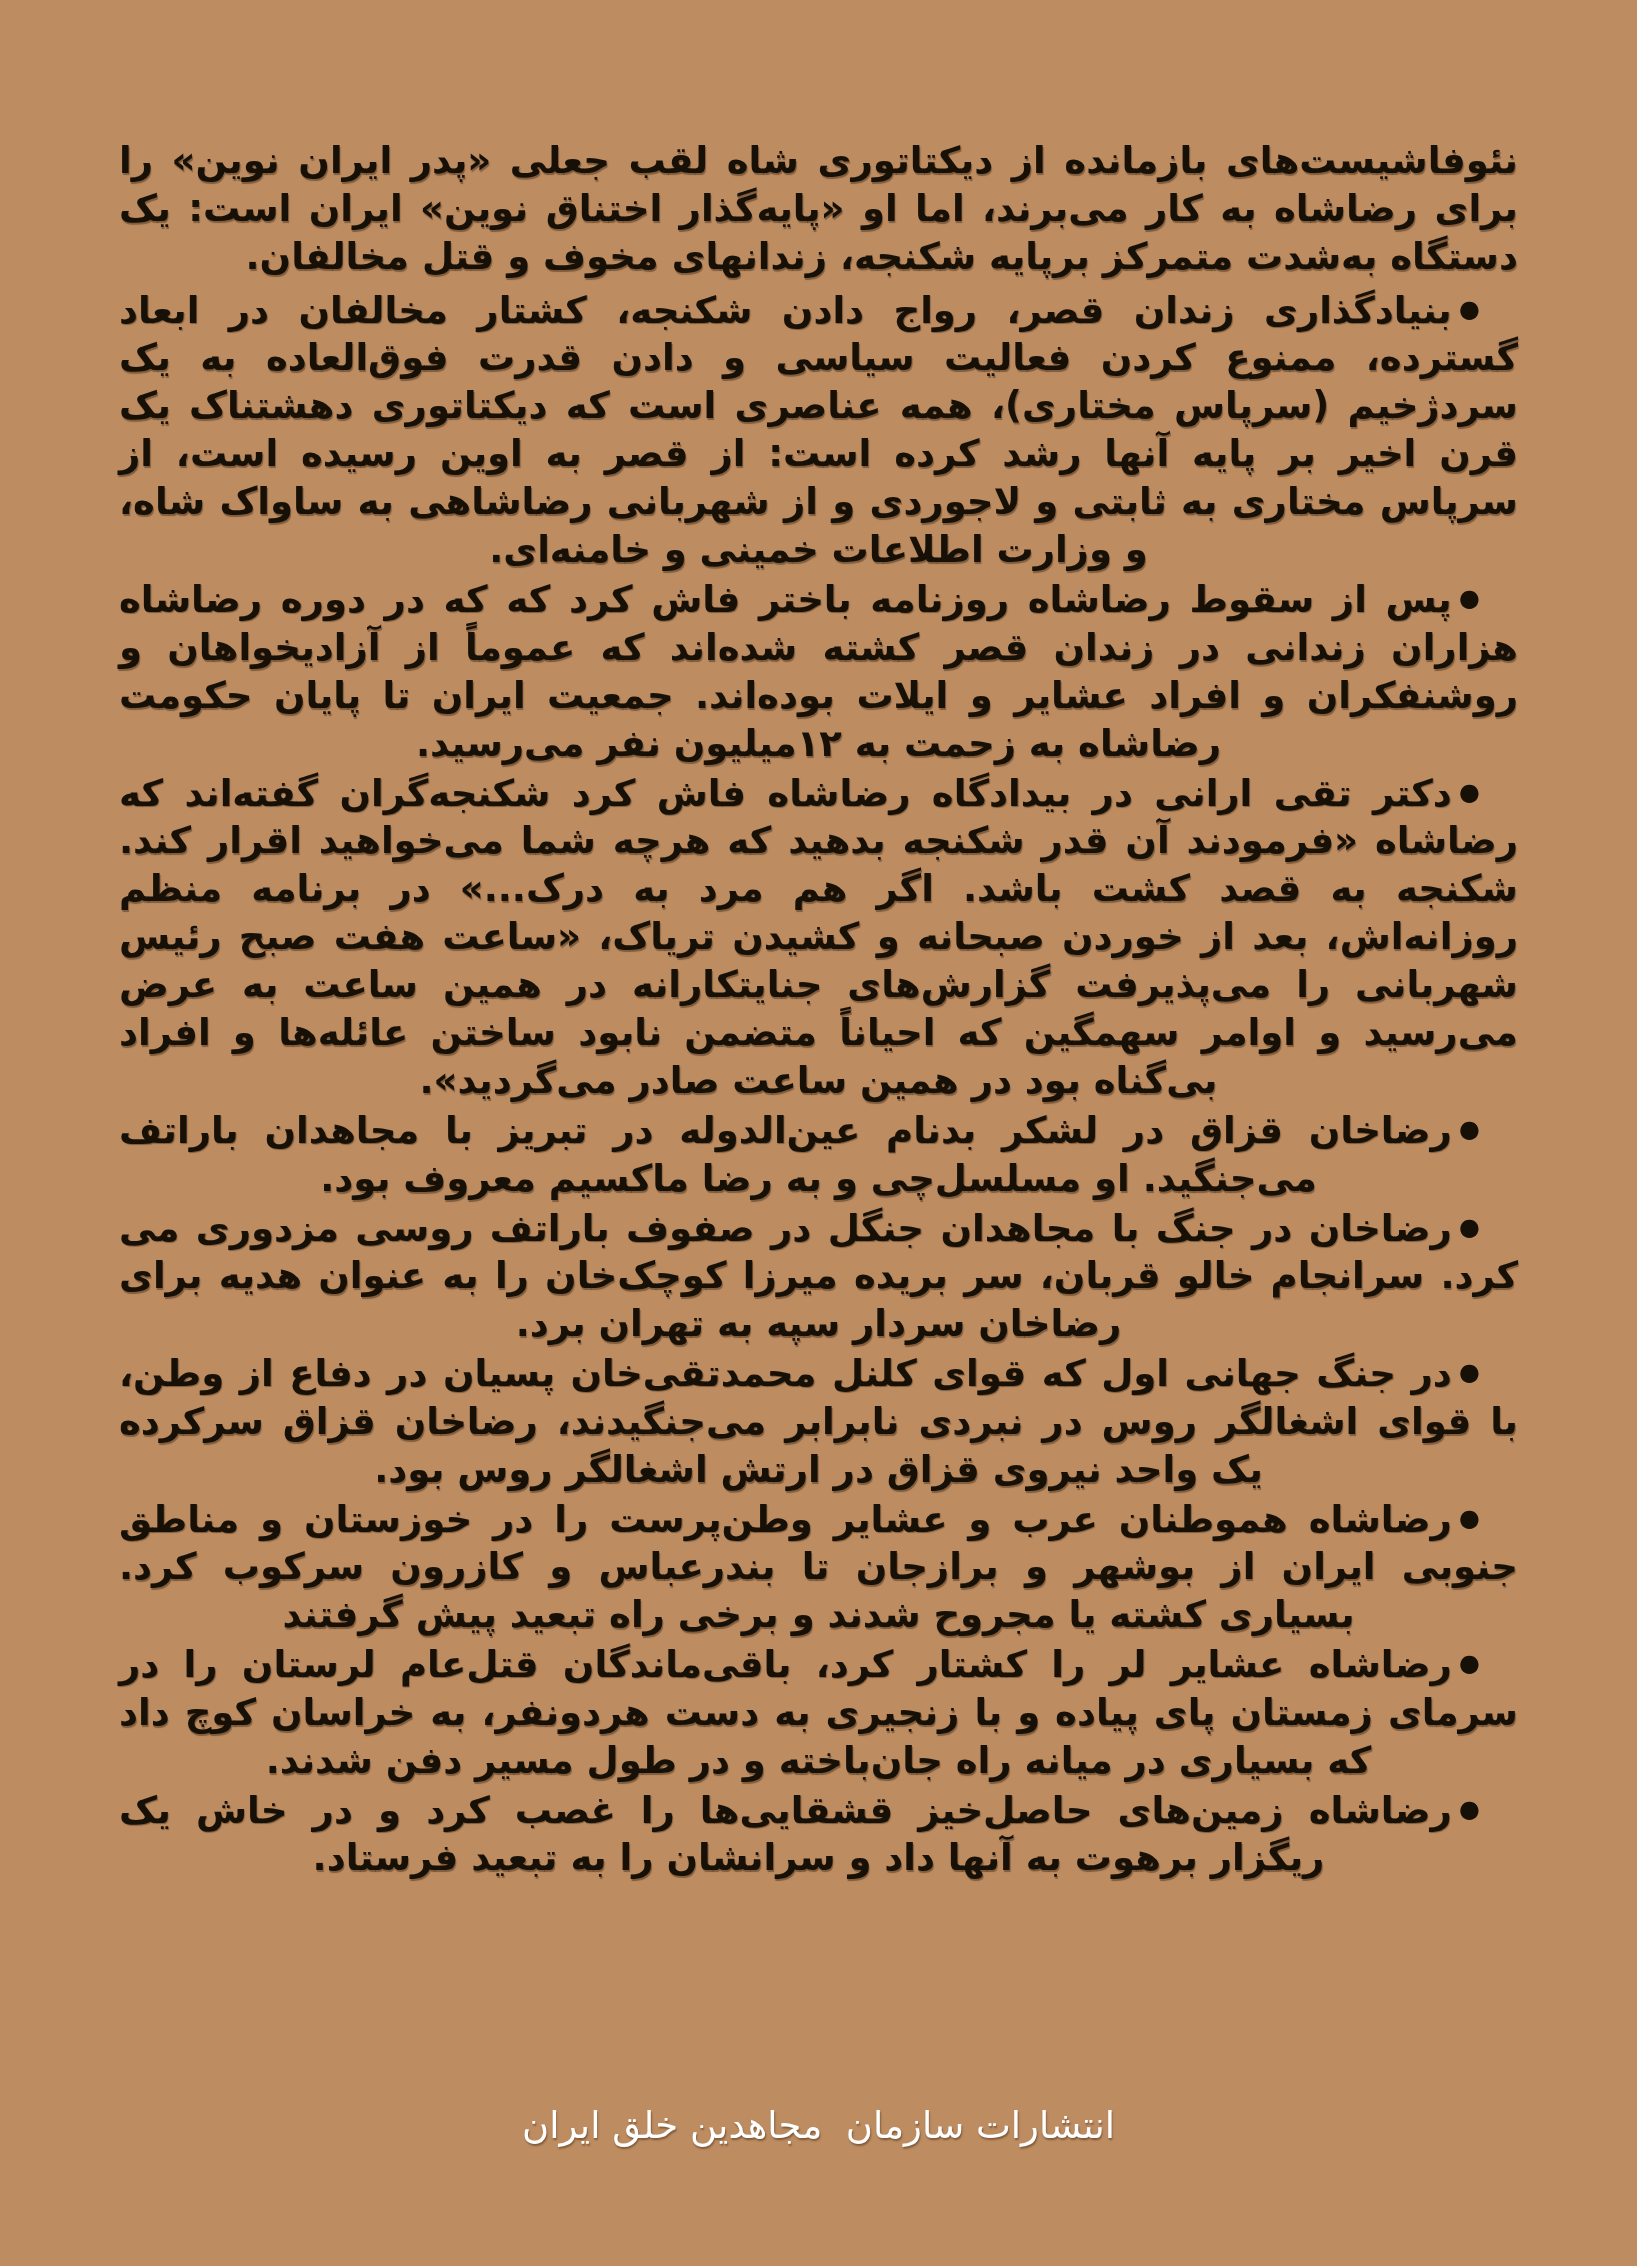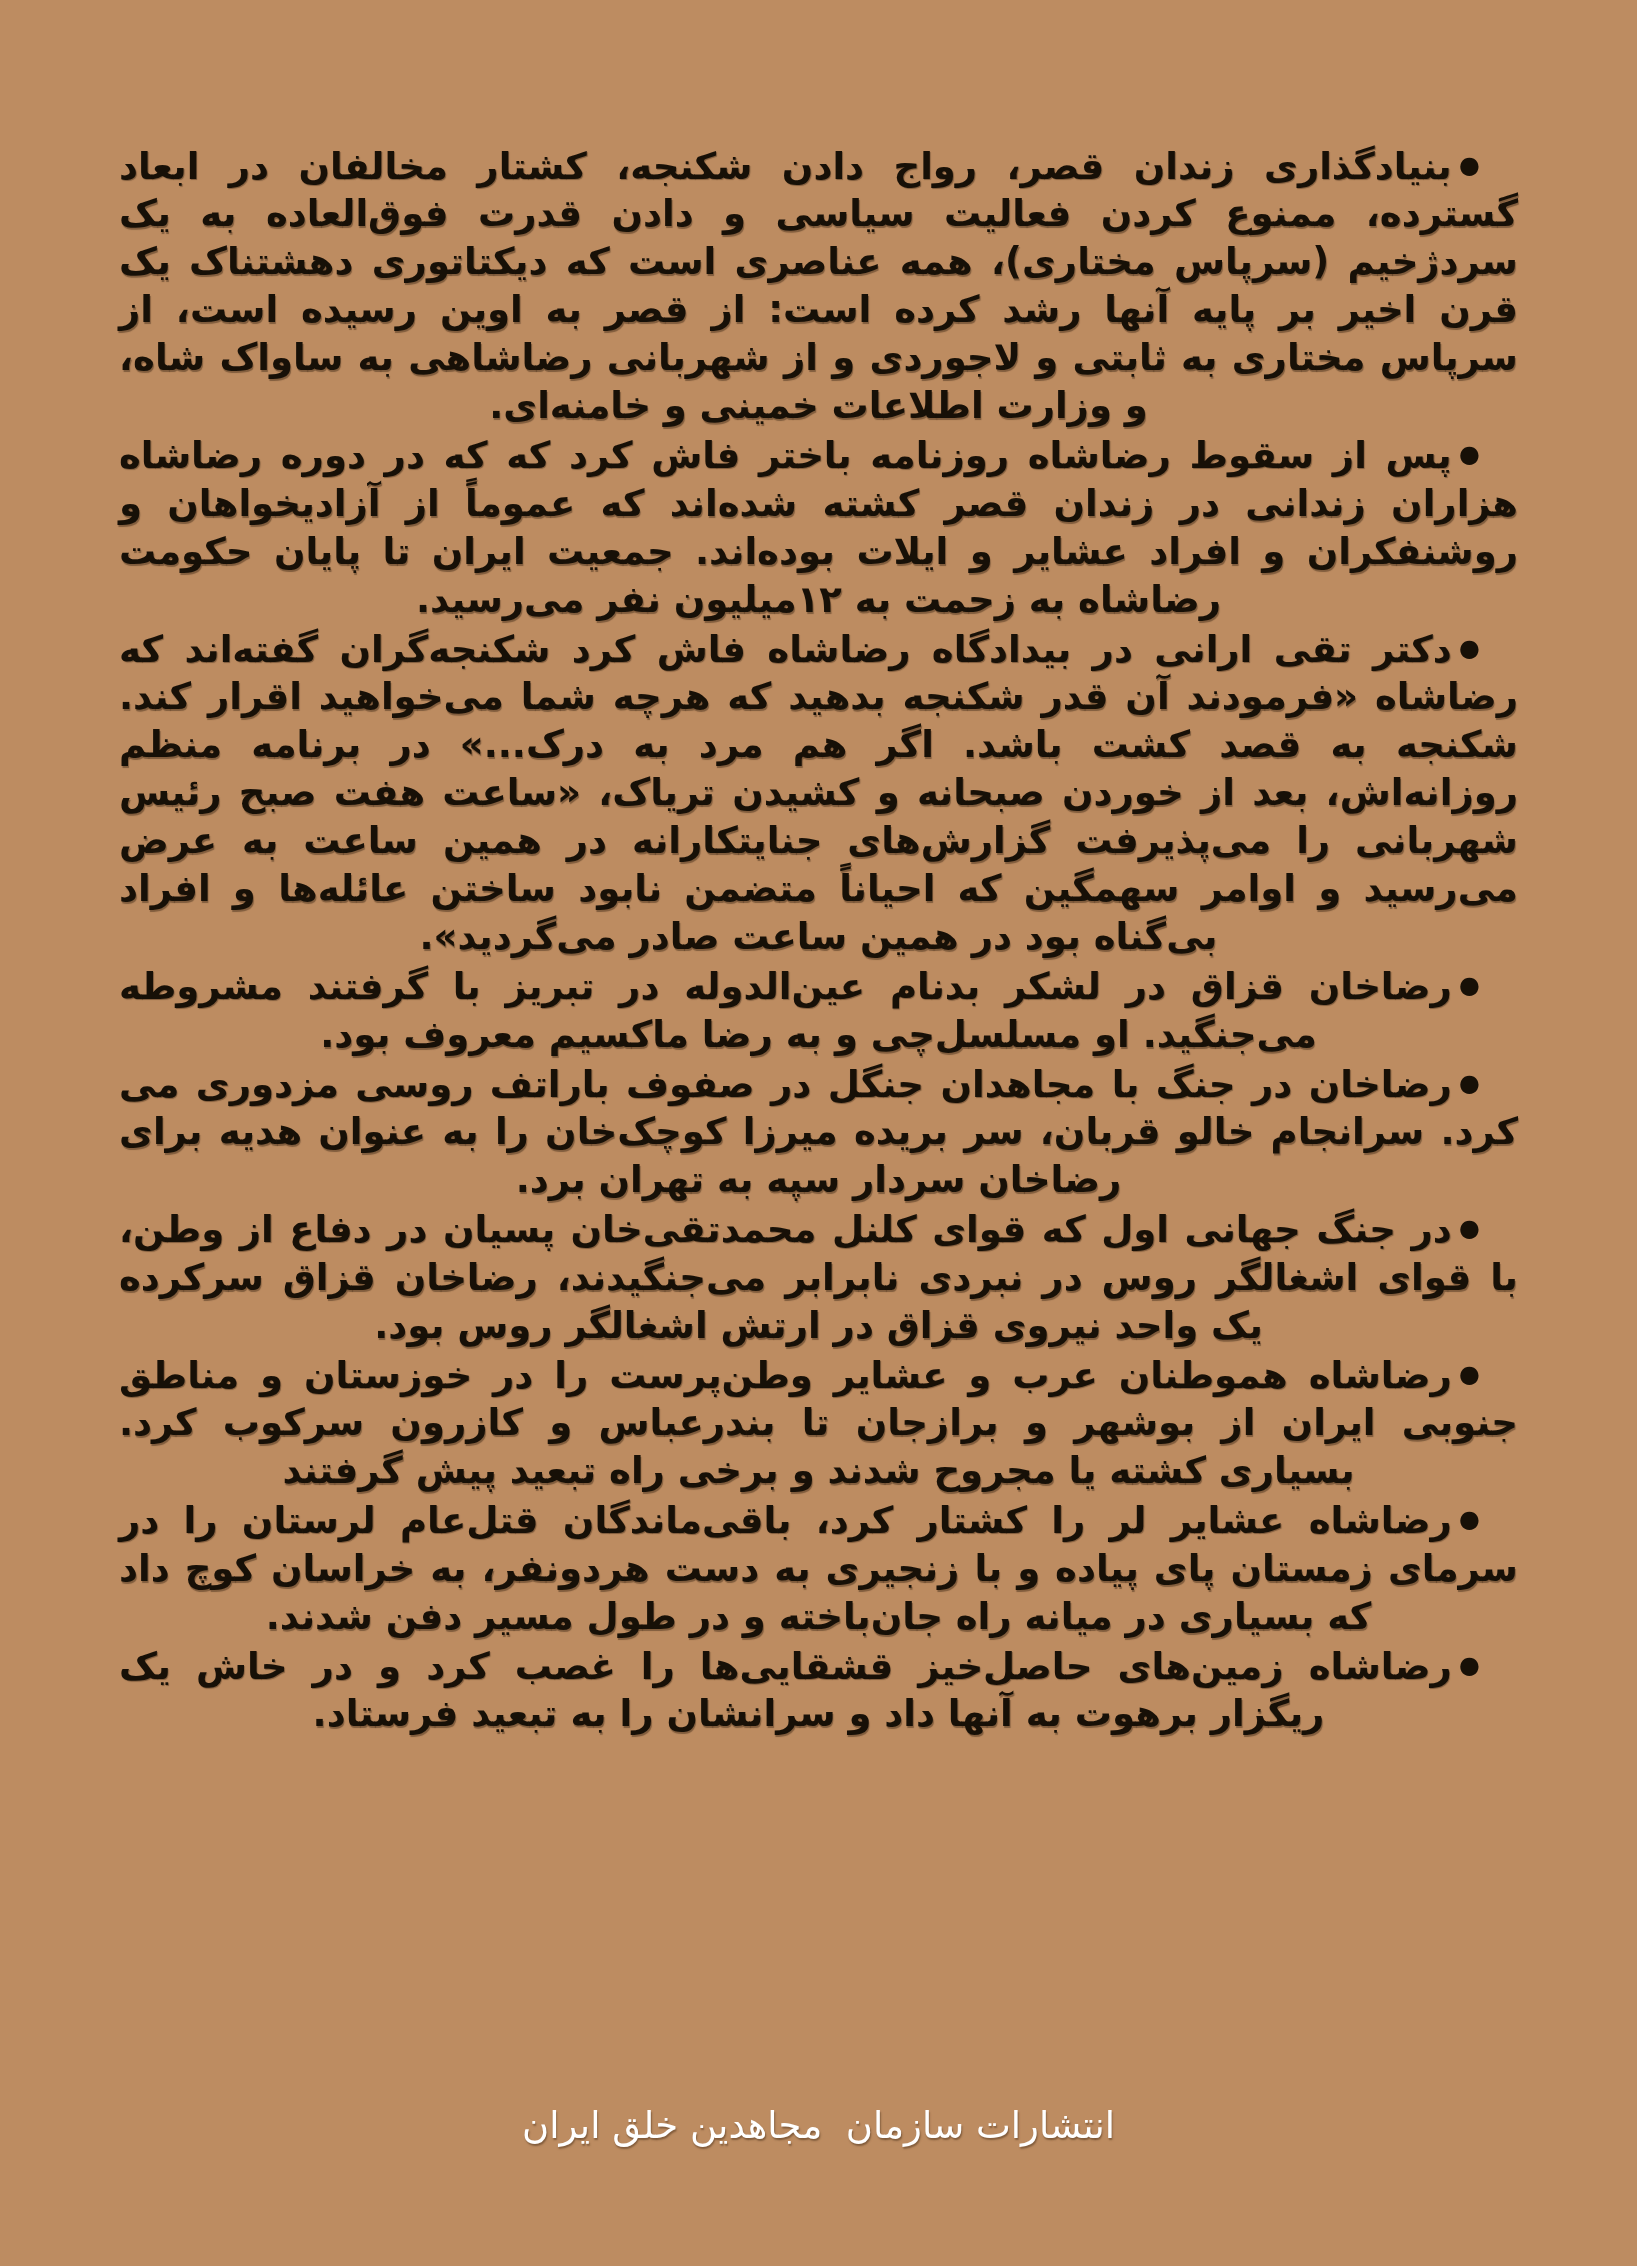--- a/index.html
+++ b/index.html
@@ -67,26 +67,27 @@
     white-space: pre;
     text-shadow: 0.9px 1.8px 1.8px rgba(90, 60, 35, 0.6);
   }
 </style>
 </head>
 <body>
 
 <div class="page">
   <div class="content">
 
+    <p class="intro">نئوفاشیست‌های بازمانده از دیکتاتوری شاه لقب جعلی «پدر ایران نوین» را برای رضاشاه به کار می‌برند، اما او «پایه‌گذار اختناق نوین» ایران است: یک دستگاه به‌شدت متمرکز برپایه شکنجه، زندانهای مخوف و قتل مخالفان.</p>
 
     <ul class="bullets">
       <li><span class="dot">●</span><span>بنیادگذاری زندان قصر، رواج دادن شکنجه، کشتار مخالفان در ابعاد گسترده، ممنوع کردن فعالیت سیاسی و دادن قدرت فوق‌العاده به یک سردژخیم (سرپاس مختاری)، همه عناصری است که دیکتاتوری دهشتناک یک قرن اخیر بر پایه آنها رشد کرده است: از قصر به اوین رسیده است، از سرپاس مختاری به ثابتی و لاجوردی و از شهربانی رضاشاهی به ساواک شاه، و وزارت اطلاعات خمینی و خامنه‌ای.</span></li>
       <li><span class="dot">●</span><span>پس از سقوط رضاشاه روزنامه باختر فاش کرد که که در دوره رضاشاه هزاران زندانی در زندان قصر کشته شده‌اند که عموماً از آزادیخواهان و روشنفکران و افراد عشایر و ایلات بوده‌اند. جمعیت ایران تا پایان حکومت رضاشاه به زحمت به ۱۲میلیون نفر می‌رسید.</span></li>
       <li><span class="dot">●</span><span>دکتر تقی ارانی در بیدادگاه رضاشاه فاش کرد شکنجه‌گران گفته‌اند که رضاشاه «فرمودند آن قدر شکنجه بدهید که هرچه شما می‌خواهید اقرار کند. شکنجه به قصد کشت باشد. اگر هم مرد به درک...» در برنامه منظم روزانه‌اش، بعد از خوردن صبحانه و کشیدن تریاک، «ساعت هفت صبح رئیس شهربانی را می‌پذیرفت گزارش‌های جنایتکارانه در همین ساعت به عرض می‌رسید و اوامر سهمگین که احیاناً متضمن نابود ساختن عائله‌ها و افراد بی‌گناه بود در همین ساعت صادر می‌گردید».</span></li>
-      <li><span class="dot">●</span><span>رضاخان قزاق در لشکر بدنام عین‌الدوله در تبریز با گرفتند مشروطه می‌جنگید. او مسلسل‌چی و به رضا ماکسیم معروف بود.</span></li>
+      <li><span class="dot">●</span><span>رضاخان قزاق در لشکر بدنام عین‌الدوله در تبریز با مجاهدان باراتف می‌جنگید. او مسلسل‌چی و به رضا ماکسیم معروف بود.</span></li>
       <li><span class="dot">●</span><span>رضاخان در جنگ با مجاهدان جنگل در صفوف باراتف روسی مزدوری می کرد. سرانجام خالو قربان، سر بریده میرزا کوچک‌خان را به عنوان هدیه برای رضاخان سردار سپه به تهران برد.</span></li>
       <li><span class="dot">●</span><span>در جنگ جهانی اول که قوای کلنل محمدتقی‌خان پسیان در دفاع از وطن، با قوای اشغالگر روس در نبردی نابرابر می‌جنگیدند، رضاخان قزاق سرکرده یک واحد نیروی قزاق در ارتش اشغالگر روس بود.</span></li>
       <li><span class="dot">●</span><span>رضاشاه هموطنان عرب و عشایر وطن‌پرست را در خوزستان و مناطق جنوبی ایران از بوشهر و برازجان تا بندرعباس و کازرون سرکوب کرد. بسیاری کشته یا مجروح شدند و برخی راه تبعید پیش گرفتند</span></li>
       <li><span class="dot">●</span><span>رضاشاه عشایر لر را کشتار کرد، باقی‌ماندگان قتل‌عام لرستان را در سرمای زمستان پای پیاده و با زنجیری به دست هردونفر، به خراسان کوچ داد که بسیاری در میانه راه جان‌باخته و در طول مسیر دفن شدند.</span></li>
       <li><span class="dot">●</span><span>رضاشاه زمین‌های حاصل‌خیز قشقایی‌ها را غصب کرد و در خاش یک ریگزار برهوت به آنها داد و سرانشان را به تبعید فرستاد.</span></li>
 
     </ul>
   </div>
 
   <div class="footer">انتشارات سازمان  مجاهدین خلق ایران</div>

